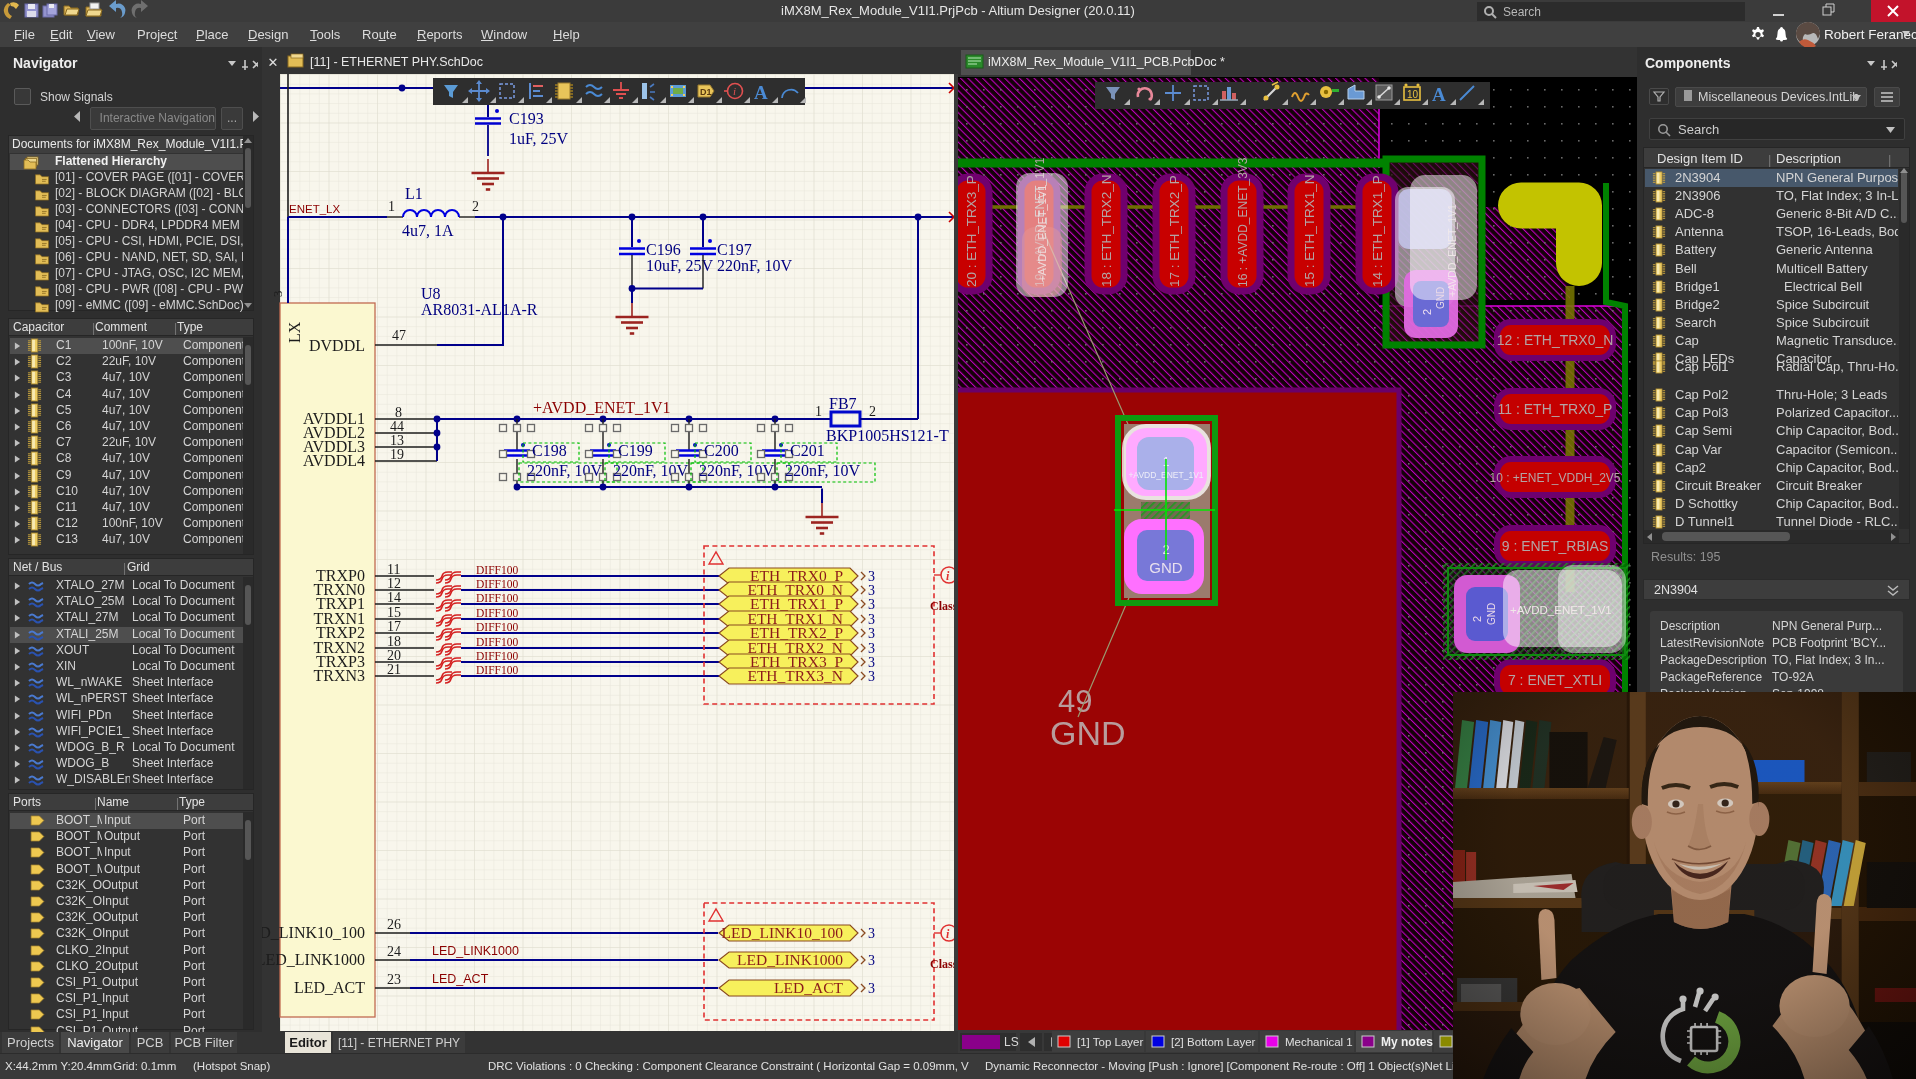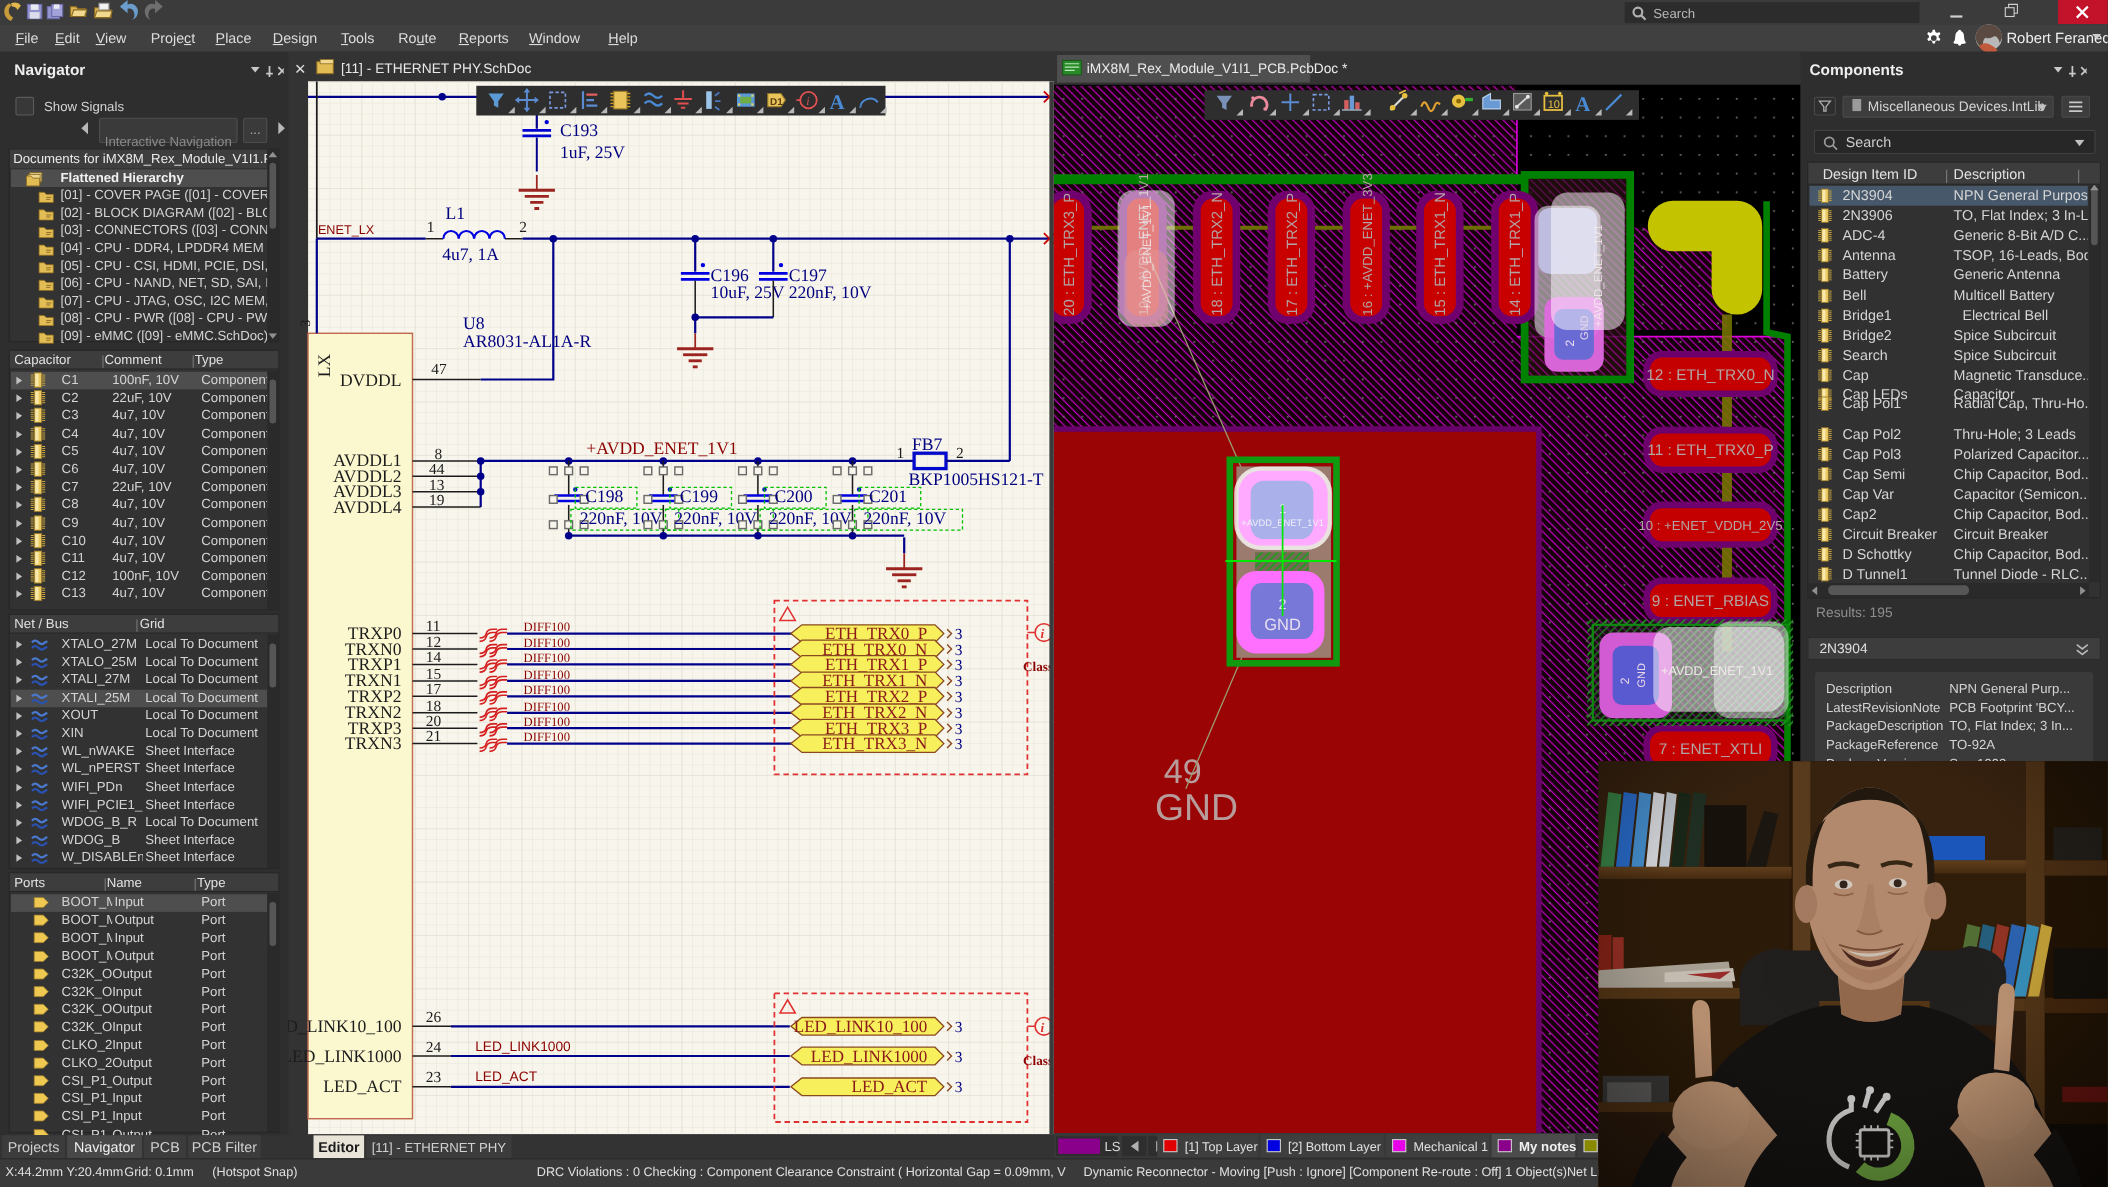--- a/index.html
+++ b/index.html
@@ -59,20 +59,21 @@
         <path d="M3 6 L15 6 L13 12 L1 12 Z" fill="#f0d88e" stroke="#8a6a20"></path>
       </g>
       <g transform="translate(86,3)">
         <path d="M0 13 L0 4 L5 4 L7 6 L15 6 L15 13 Z" fill="#dcb456" stroke="#8a6a20"></path>
         <rect x="4" y="0" width="9" height="6" fill="#f2f2f2" stroke="#999"></rect>
         <path d="M2 7 L16 7 L14 13 L0 13 Z" fill="#f0d88e" stroke="#8a6a20"></path>
       </g>
       <path d="M125 8 q-3 -6 -9 -4 l0 -4 l-7 6 l7 6 l0 -4 q5 -1 6 4 q1 4 -2 6 q4 -1 5 -5 q1 -3 0 -5 z" fill="#6a9ccc"></path>
       <path d="M132 8 q3 -6 9 -4 l0 -4 l7 6 l-7 6 l0 -4 q-5 -1 -6 4 q-1 4 2 6 q-4 -1 -5 -5 q-1 -3 0 -5 z" fill="#6f6f6f"></path>
     </svg>
+    <div class="abs" id="titletext">iMX8M_Rex_Module_V1I1.PrjPcb - Altium Designer (20.0.11)</div>
     <div class="abs" id="searchbox">
       <svg class="abs" style="left:6px;top:3px" width="14" height="14">
           <circle cx="6" cy="6" r="4" fill="none" stroke="#b0b0b0" stroke-width="2"></circle>
           <line x1="9" y1="9" x2="13" y2="13" stroke="#b0b0b0" stroke-width="2"></line>
         </svg>
       <span style="position:absolute;left:26px;top:3px">Search</span>
     </div>
     <div class="winbtn" style="left:1756px"><svg width="45" height="22">
           <rect x="17" y="14" width="11" height="2" fill="#d0d0d0"></rect>
         </svg></div>
@@ -146,21 +147,21 @@
       <g stroke="#c8c8c8" stroke-width="1.6" fill="none">
           <path d="M17 1 l0 7 m-3 0 l6 0 m-3 0 l0 3"></path>
           <path d="M25 2 l7 7 m0 -7 l-7 7"></path>
         </g>
     </svg>
     <div class="abs" style="left:14px;top:41px;width:17px;height:17px;background:#383838;border:1px solid #5a5a5a;border-radius:2px"></div>
     <div class="abs" style="left:40px;top:43px">Show Signals</div>
     <svg class="abs" style="left:71px;top:63px" width="12" height="13">
         <path d="M9 1 L3 6.5 L9 12 Z" fill="#b8b8b8"></path>
       </svg>
-    <div class="abs" style="left:90px;top:60px;width:126px;height:23px;background:#3a3a3a;border:1px solid #4e4e4e;border-radius:2px;color:#8a8a8a;text-align:center;padding-top:14px">Interactive Navigation</div>
+    <div class="abs" style="left:90px;top:60px;width:126px;height:23px;background:#3a3a3a;border:1px solid #4e4e4e;border-radius:2px;color:#8a8a8a;text-align:right;padding-top:3px">Interactive Navigation</div>
     <div class="abs" style="left:221px;top:60px;width:22px;height:23px;background:#3a3a3a;border:1px solid #4e4e4e;border-radius:2px;color:#aaaaaa;text-align:center;padding-top:3px">...</div>
     <svg class="abs" style="left:250px;top:63px" width="12" height="13">
         <path d="M3 1 L9 6.5 L3 12 Z" fill="#b8b8b8"></path>
       </svg>
 
     <div class="lp-box" style="top:88px;height:176px">
       <div style="position:absolute;left:0;top:0;right:10px;height:17px;background:#3e3e3e;padding:1px 0 0 3px;color:#eaeaea;white-space:nowrap;overflow:hidden">Documents for iMX8M_Rex_Module_V1I1.PrjP...</div>
       <div class="row rowsel" style="top:18px">
           <svg class="abs" style="left:13px;top:2px" width="18" height="14">
             <use href="#ipages"></use>
@@ -1304,21 +1305,21 @@
           <svg style="position:absolute;left:7px;top:2px" width="14" height="14">
             <use href="#ichip"></use>
           </svg>
           <span style="position:absolute;left:30px;top:1px">2N3906</span>
           <span style="position:absolute;left:131px;top:1px">TO, Flat Index; 3 In-L...</span>
         </div>
       <div style="position:absolute;left:1px;right:11px;height:18px;white-space:nowrap;overflow:hidden;top:57.2px">
           <svg style="position:absolute;left:7px;top:2px" width="14" height="14">
             <use href="#ichip"></use>
           </svg>
-          <span style="position:absolute;left:30px;top:1px">ADC-4</span>
+          <span style="position:absolute;left:30px;top:1px">ADC-8</span>
           <span style="position:absolute;left:131px;top:1px">Generic 8-Bit A/D C...</span>
         </div>
       <div style="position:absolute;left:1px;right:11px;height:18px;white-space:nowrap;overflow:hidden;top:75.30000000000001px">
           <svg style="position:absolute;left:7px;top:2px" width="14" height="14">
             <use href="#ichip"></use>
           </svg>
           <span style="position:absolute;left:30px;top:1px">Antenna</span>
           <span style="position:absolute;left:131px;top:1px">TSOP, 16-Leads, Bod...</span>
         </div>
       <div style="position:absolute;left:1px;right:11px;height:18px;white-space:nowrap;overflow:hidden;top:93.4px">

